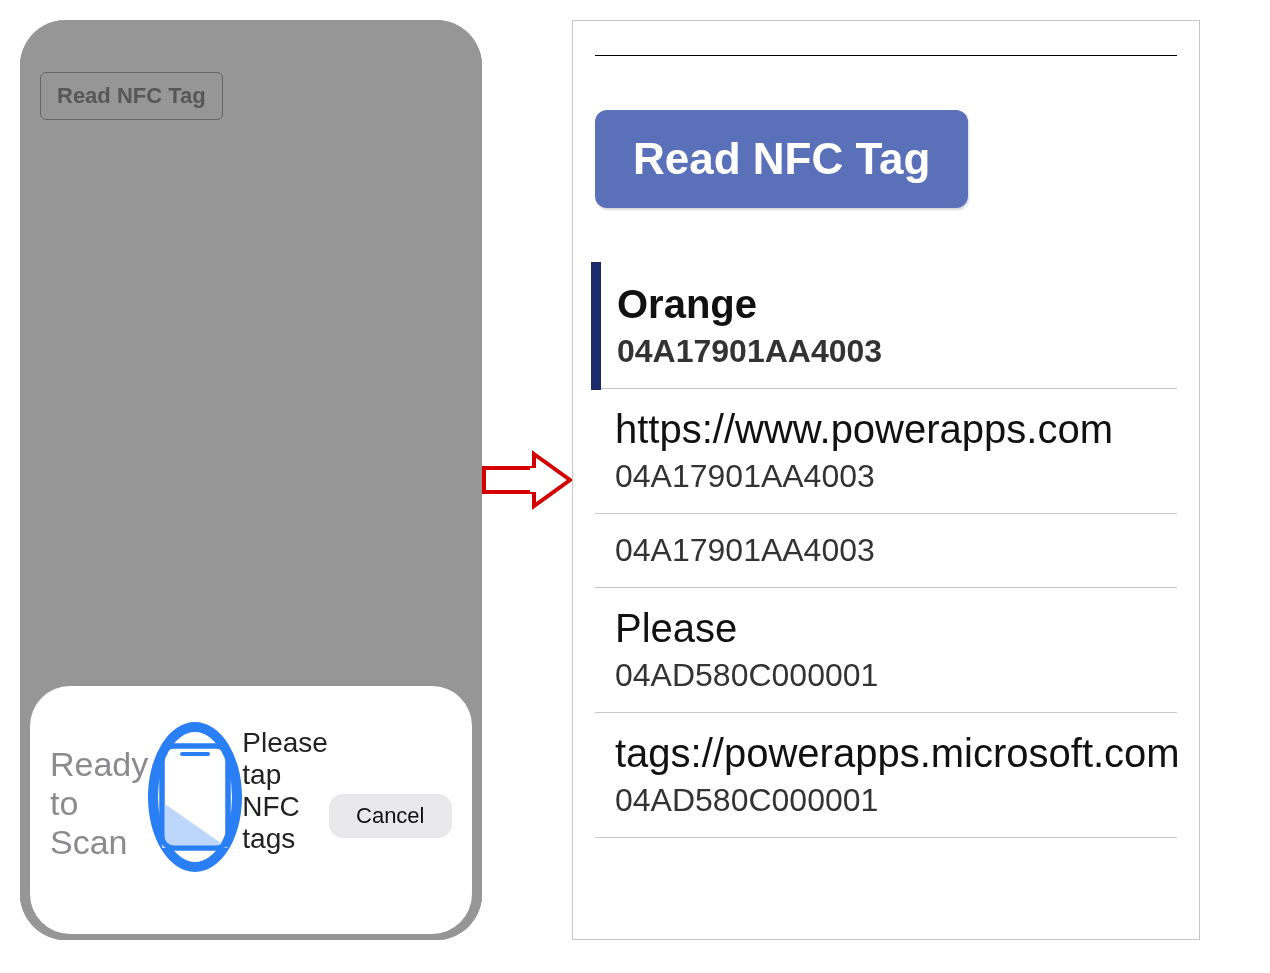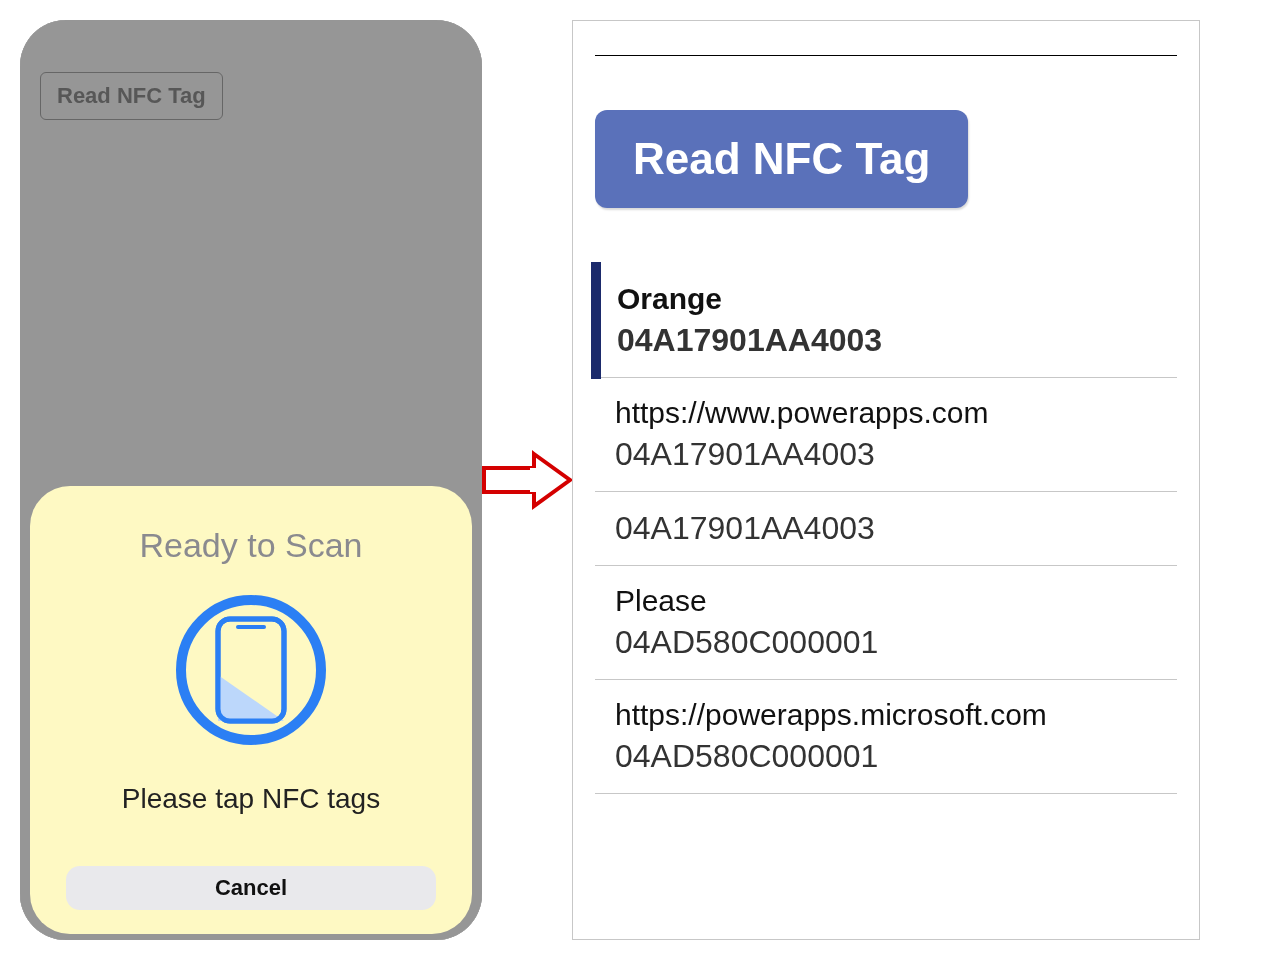--- a/index.html
+++ b/index.html
@@ -50,26 +50,26 @@
       font-weight: 700;
       color: #575757;
       background: transparent;
       z-index: 2;
     }
     .scan-sheet {
       position: absolute;
       left: 10px;
       right: 10px;
       bottom: 6px;
-      background: #fef9c3;
+      background: #ffffff;
       border-radius: 40px 40px 40px 40px;
       padding: 36px 20px 24px 20px;
       z-index: 3;
       display: flex;
-      flex-direction: column;
+      flex-direction: row;
       align-items: center;
     }
     .scan-title {
       font-size: 34px;
       color: #8a8a8f;
       font-weight: 400;
       margin-bottom: 30px;
       margin-top: 4px;
     }
     .scan-icon-wrap {
@@ -92,21 +92,21 @@
       color: #222;
       margin-bottom: 51px;
     }
     .cancel-btn {
       width: 92%;
       padding: 9px 0;
       background: #e9e9ec;
       border-radius: 14px;
       border: none;
       font-size: 22px;
-      font-weight: 700;
+      font-weight: 400;
       color: #111;
     }
 
     
     .arrow-wrap {
       display: flex;
       align-items: center;
       justify-content: center;
       height: 920px;
       width: 90px;
@@ -160,21 +160,21 @@
       width: 10px;
       background: #1b2a6b;
     }
     .list-item.selected .item-title {
       font-weight: 700;
     }
     .list-item.selected .item-subtitle {
       font-weight: 700;
     }
     .item-title {
-      font-size: 30px;
+      font-size: 40px;
       color: #111;
       margin-bottom: 6px;
     }
     .item-subtitle {
       font-size: 32px;
       color: #333;
     }
   </style>
 </head>
 <body>
@@ -223,18 +223,18 @@
         <div class="item-subtitle">04A17901AA4003</div>
       </div>
       <div class="list-item">
         <div class="item-subtitle">04A17901AA4003</div>
       </div>
       <div class="list-item">
         <div class="item-title">Please</div>
         <div class="item-subtitle">04AD580C000001</div>
       </div>
       <div class="list-item">
-        <div class="item-title">https://powerapps.microsoft.com</div>
+        <div class="item-title">tags://powerapps.microsoft.com</div>
         <div class="item-subtitle">04AD580C000001</div>
       </div>
     </div>
   </div>
 </div>
 
 </body></html>

